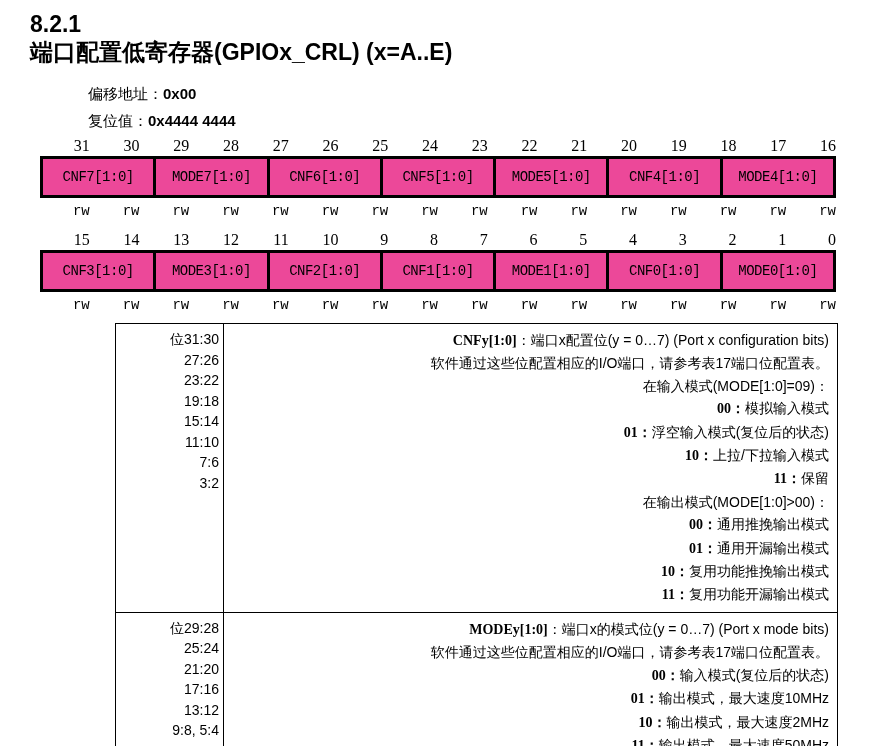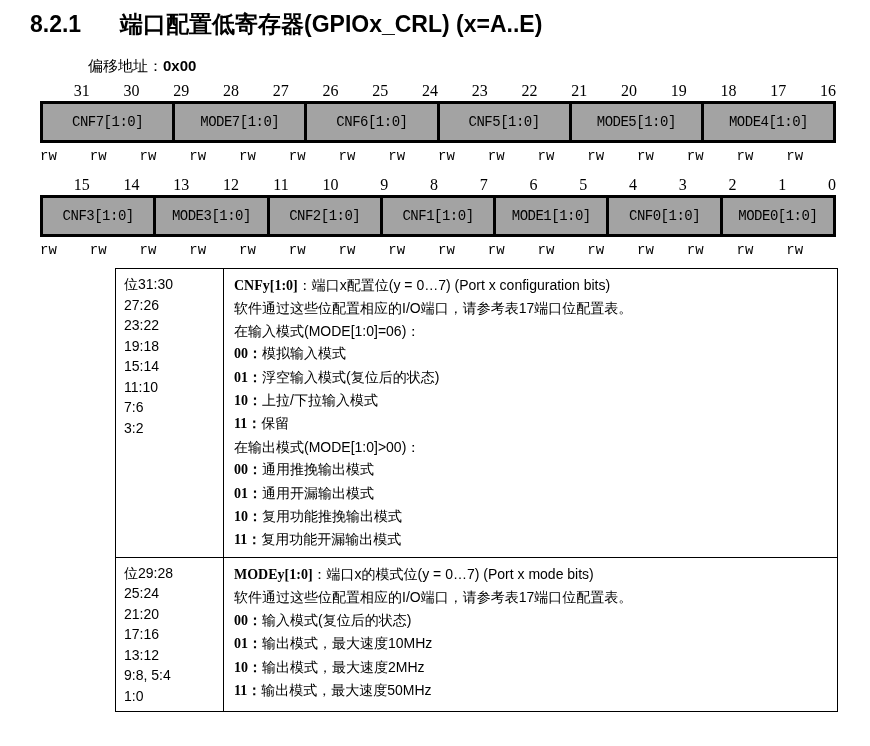--- a/index.html
+++ b/index.html
@@ -3,61 +3,64 @@
 <meta charset="utf-8">
 <style>
   html,body{margin:0;padding:0;background:#ffffff;}
   body{
     width:870px;height:746px;overflow:hidden;
     font-family:"Liberation Sans",sans-serif;color:#000000;
     position:relative;
   }
   
   .heading{display:flex;align-items:baseline;margin:10px 0 0 30px;
-    font-weight:bold;font-size:23px;line-height:28px;}
+    font-weight:bold;font-size:23px;line-height:28px;flex-direction:column;}
   .heading .num{width:90px;}
   
   .meta{margin:14px 5px 0 88px;font-size:15px;line-height:27px;}
   .meta-line .val{font-weight:bold;}
   
   .regdiag{margin:0 0 0 40px;width:796px;}
   .bits-row{display:flex;font-family:"Liberation Serif",serif;font-size:16px;
     height:22px;align-items:flex-end;}
   .bit-num{flex:1;text-align:right;line-height:20px;}
-  .cells-row{display:flex;border:3px solid #000;height:36px;background:#a3a3a3;}
+  .cells-row{display:flex;border:3px solid #000;height:36px;background:#ec4899;}
   .cell{flex:1;display:flex;align-items:center;justify-content:center;
     font-family:"Liberation Mono","DejaVu Sans Mono",monospace;
     font-size:14px;letter-spacing:-0.5px;white-space:nowrap;}
   .cell + .cell{border-left:3px solid #000;}
   .acc-row{display:flex;font-family:"Liberation Mono","DejaVu Sans Mono",monospace;
     font-size:14px;height:20px;margin:3px 0 7px 0;align-items:center;}
-  .acc{flex:1;text-align:left;}
+  .acc{flex:1;text-align:right;}
   
   .desc{margin:8px 0 0 115px;width:721px;border:1px solid #000;font-size:14px;}
-  .drow{display:flex;}
+  .drow{display:flex;text-align:right;}
   .drow + .drow{border-top:1px solid #000;}
   .dleft{width:95px;flex:0 0 95px;border-right:1px solid #000;
     padding:5px 4px 5px 8px;line-height:20.5px;}
   .dright{flex:1;padding:5px 8px 5px 10px;line-height:22.4px;}
   .dline{white-space:nowrap;}
   .dbold{font-weight:bold;font-family:Liberation Serif, serif;}
 </style>
 </head>
 <body>
 
 <div>
 
   <div class="heading">
     <span class="num">8.2.1</span>
     <span class="ttl">端口配置低寄存器(GPIOx_CRL) (x=A..E)</span>
   </div>
 
   <div class="meta">
     <div class="meta-line">
       <span class="lbl">偏移地址：</span><span class="val">0x00</span>
+    </div>
+    <div class="meta-line">
+      <span class="lbl">复位值：</span><span class="val">0x4444 4444</span>
     </div>
   </div>
 
   <div class="regdiag">
       <div class="bits-row">
         <span class="bit-num">31</span>
         <span class="bit-num">30</span>
         <span class="bit-num">29</span>
         <span class="bit-num">28</span>
         <span class="bit-num">27</span>
@@ -72,20 +75,21 @@
         <span class="bit-num">18</span>
         <span class="bit-num">17</span>
         <span class="bit-num">16</span>
       </div>
       <div class="cells-row">
         <span class="cell">CNF7[1:0]</span>
         <span class="cell">MODE7[1:0]</span>
         <span class="cell">CNF6[1:0]</span>
         <span class="cell">CNF5[1:0]</span>
         <span class="cell">MODE5[1:0]</span>
+        <span class="cell">CNF4[1:0]</span>
         <span class="cell">MODE4[1:0]</span>
       </div>
       <div class="acc-row">
         <span class="acc">rw</span>
         <span class="acc">rw</span>
         <span class="acc">rw</span>
         <span class="acc">rw</span>
         <span class="acc">rw</span>
         <span class="acc">rw</span>
         <span class="acc">rw</span>
@@ -154,21 +158,21 @@
           <div class="dline">23:22</div>
           <div class="dline">19:18</div>
           <div class="dline">15:14</div>
           <div class="dline">11:10</div>
           <div class="dline">7:6</div>
           <div class="dline">3:2</div>
         </div>
         <div class="dright">
           <div class="dline"><span class="dbold">CNFy[1:0]</span><span>：端口x配置位(y = 0…7) (Port x configuration bits)</span></div>
           <div class="dline"><span>软件通过这些位配置相应的I/O端口，请参考表17端口位配置表。</span></div>
-          <div class="dline"><span>在输入模式(MODE[1:0]=06)：</span></div>
+          <div class="dline"><span>在输入模式(MODE[1:0]=09)：</span></div>
           <div class="dline"><span class="dbold">00：</span><span>模拟输入模式</span></div>
           <div class="dline"><span class="dbold">01：</span><span>浮空输入模式(复位后的状态)</span></div>
           <div class="dline"><span class="dbold">10：</span><span>上拉/下拉输入模式</span></div>
           <div class="dline"><span class="dbold">11：</span><span>保留</span></div>
           <div class="dline"><span>在输出模式(MODE[1:0]&gt;00)：</span></div>
           <div class="dline"><span class="dbold">00：</span><span>通用推挽输出模式</span></div>
           <div class="dline"><span class="dbold">01：</span><span>通用开漏输出模式</span></div>
           <div class="dline"><span class="dbold">10：</span><span>复用功能推挽输出模式</span></div>
           <div class="dline"><span class="dbold">11：</span><span>复用功能开漏输出模式</span></div>
         </div>

